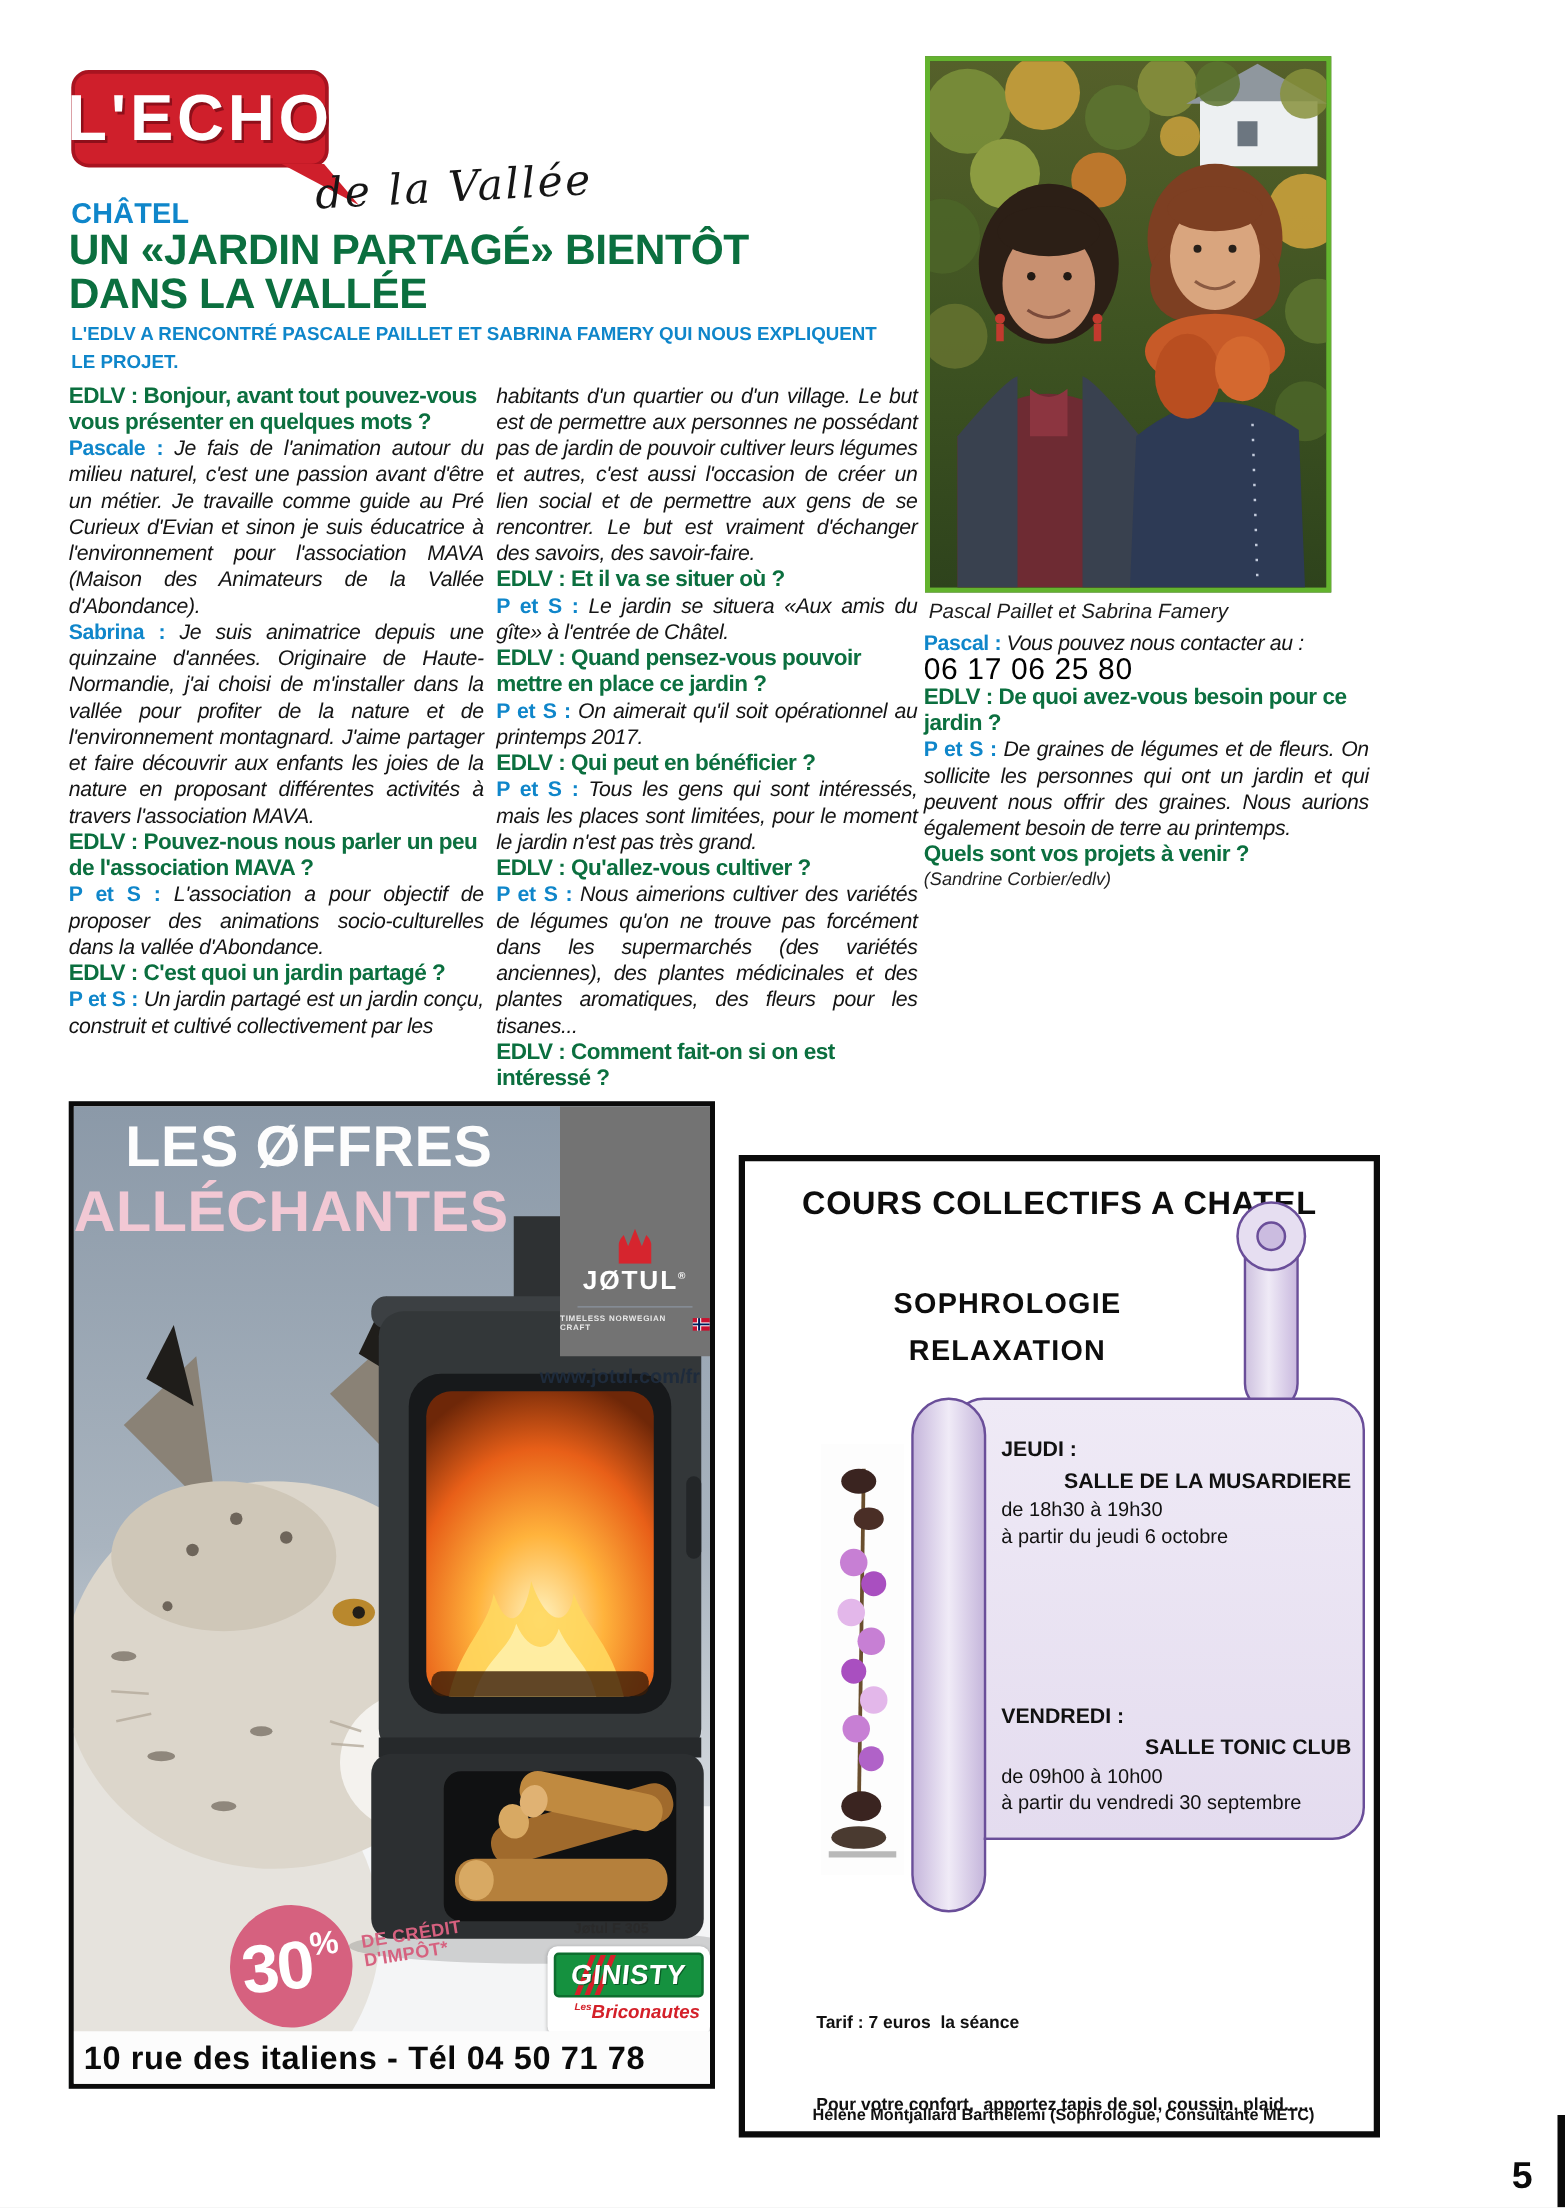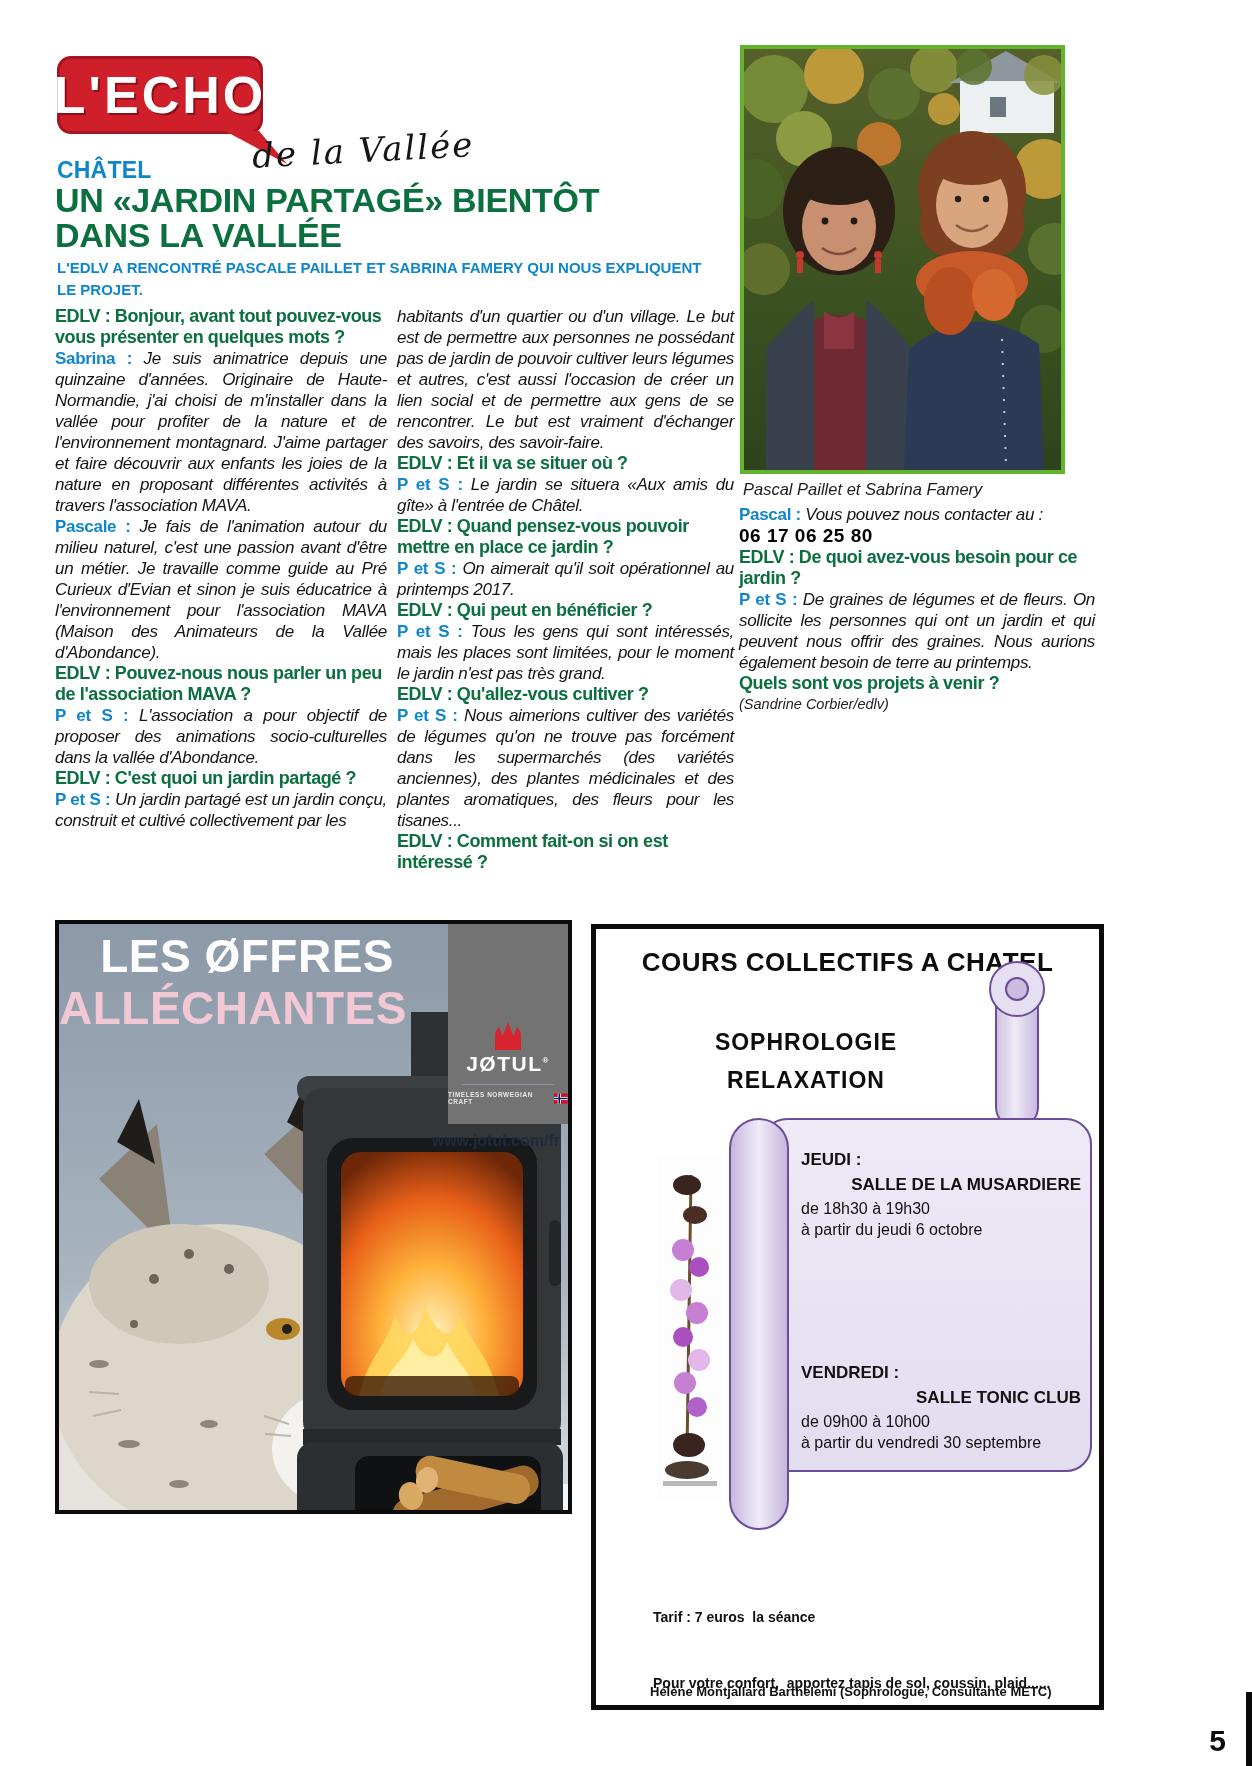--- a/index.html
+++ b/index.html
@@ -34,25 +34,25 @@
   .col { position:absolute; }
   .col-1 { left:55px;  top:306px; width:332px; }
   .col-2 { left:397px; top:306px; width:337px; }
   .col-3 { left:739px; top:504px; width:356px; }
   .col p { margin:0; }
   .seg-q { color:#0b6f3f; font-weight:800; font-size:18px; line-height:21px;
     letter-spacing:-0.4px; margin:3px 0 1px; text-align:left; }
   .seg-a, .seg-plain { color:#141414; font-style:italic; font-size:17px; line-height:21px;
     letter-spacing:-0.3px; text-align:justify; }
   .speaker { color:#0f86ca; font-weight:800; font-style:normal; }
-  .seg-phone { color:#000; font-weight:700; font-size:19px; line-height:22px; letter-spacing:0.5px; }
+  .seg-phone { color:#000; font-weight:400; font-size:24px; line-height:22px; letter-spacing:0.5px; }
   .seg-credit { font-style:italic; font-size:14.5px; line-height:20px; margin-top:4px; color:#222; }
 
   
-  .ad-jotul { position:absolute; left:55px; top:920px; width:517px; height:594px;
+  .ad-jotul { position:absolute; left:55px; top:881px; width:517px; height:790px;
     border:4px solid #0b0b0b; background:#cfd5da; overflow:hidden; }
   .ad-jotul > svg.bg { position:absolute; left:0; top:0; }
   .jotul-headline { position:absolute; left:0px; top:6px; width:335px; text-align:right;
     font-weight:900; font-size:46px; line-height:52px; letter-spacing:0.5px; }
   .jotul-headline .l1 { color:#fdfdfd; display:block; }
   .jotul-headline .l2 { color:#f2c8d4; display:block; }
   .brand-panel { position:absolute; left:389px; top:0; width:120px; height:200px;
     background:#737373; display:flex; flex-direction:column; align-items:center; }
   .brand-flame { margin-top:96px; }
   .brand-name { color:#fff; font-weight:900; font-size:21px; letter-spacing:1.5px; margin-top:2px; }
@@ -195,22 +195,22 @@
         <ellipse cx="206" cy="252" rx="26" ry="34" fill="#b94e20"></ellipse>
         <ellipse cx="250" cy="246" rx="22" ry="26" fill="#d4682f"></ellipse>
         <line x1="258" y1="290" x2="262" y2="418" stroke="#c3cbdc" stroke-width="2" stroke-dasharray="2 10"></line>
       </g>
     </svg>
   </div>
   <div class="photo-caption">Pascal Paillet et Sabrina Famery</div>
 
   <div class="col col-1">
       <p class="seg-q">EDLV : Bonjour, avant tout pouvez-vous vous présenter en quelques mots ?</p>
+      <p class="seg-a"><span class="speaker">Pascale : </span>Je fais de l'animation autour du milieu naturel, c'est une passion avant d'être un métier. Je travaille comme guide au Pré Curieux d'Evian et sinon je suis éducatrice à l'environnement pour l'association MAVA (Maison des Animateurs de la Vallée d'Abondance).</p>
       <p class="seg-a"><span class="speaker">Sabrina : </span>Je suis animatrice depuis une quinzaine d'années. Originaire de Haute-Normandie, j'ai choisi de m'installer dans la vallée pour profiter de la nature et de l'environnement montagnard. J'aime partager et faire découvrir aux enfants les joies de la nature en proposant différentes activités à travers l'association MAVA.</p>
-      <p class="seg-a"><span class="speaker">Pascale : </span>Je fais de l'animation autour du milieu naturel, c'est une passion avant d'être un métier. Je travaille comme guide au Pré Curieux d'Evian et sinon je suis éducatrice à l'environnement pour l'association MAVA (Maison des Animateurs de la Vallée d'Abondance).</p>
       <p class="seg-q">EDLV : Pouvez-nous nous parler un peu de l'association MAVA ?</p>
       <p class="seg-a"><span class="speaker">P et S : </span>L'association a pour objectif de proposer des animations socio-culturelles dans la vallée d'Abondance.</p>
       <p class="seg-q">EDLV : C'est quoi un jardin partagé ?</p>
       <p class="seg-a"><span class="speaker">P et S : </span>Un jardin partagé est un jardin conçu, construit et cultivé collectivement par les</p>
     </div>
   <div class="col col-2">
       <p class="seg-plain">habitants d'un quartier ou d'un village. Le but est de permettre aux personnes ne possédant pas de jardin de pouvoir cultiver leurs légumes et autres, c'est aussi l'occasion de créer un lien social et de permettre aux gens de se rencontrer. Le but est vraiment d'échanger des savoirs, des savoir-faire.</p>
       <p class="seg-q">EDLV : Et il va se situer où ?</p>
       <p class="seg-a"><span class="speaker">P et S : </span>Le jardin se situera «Aux amis du gîte» à l'entrée de Châtel.</p>
       <p class="seg-q">EDLV : Quand pensez-vous pouvoir mettre en place ce jardin ?</p>

